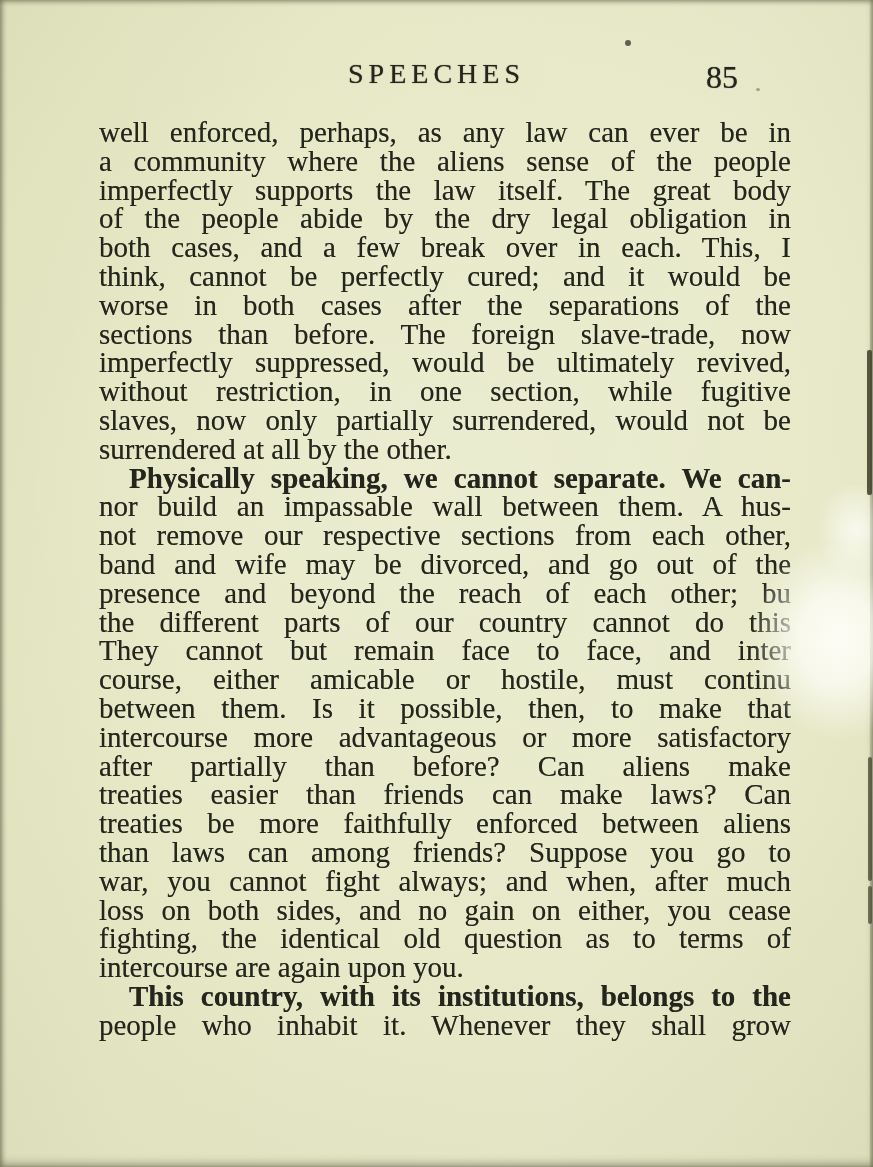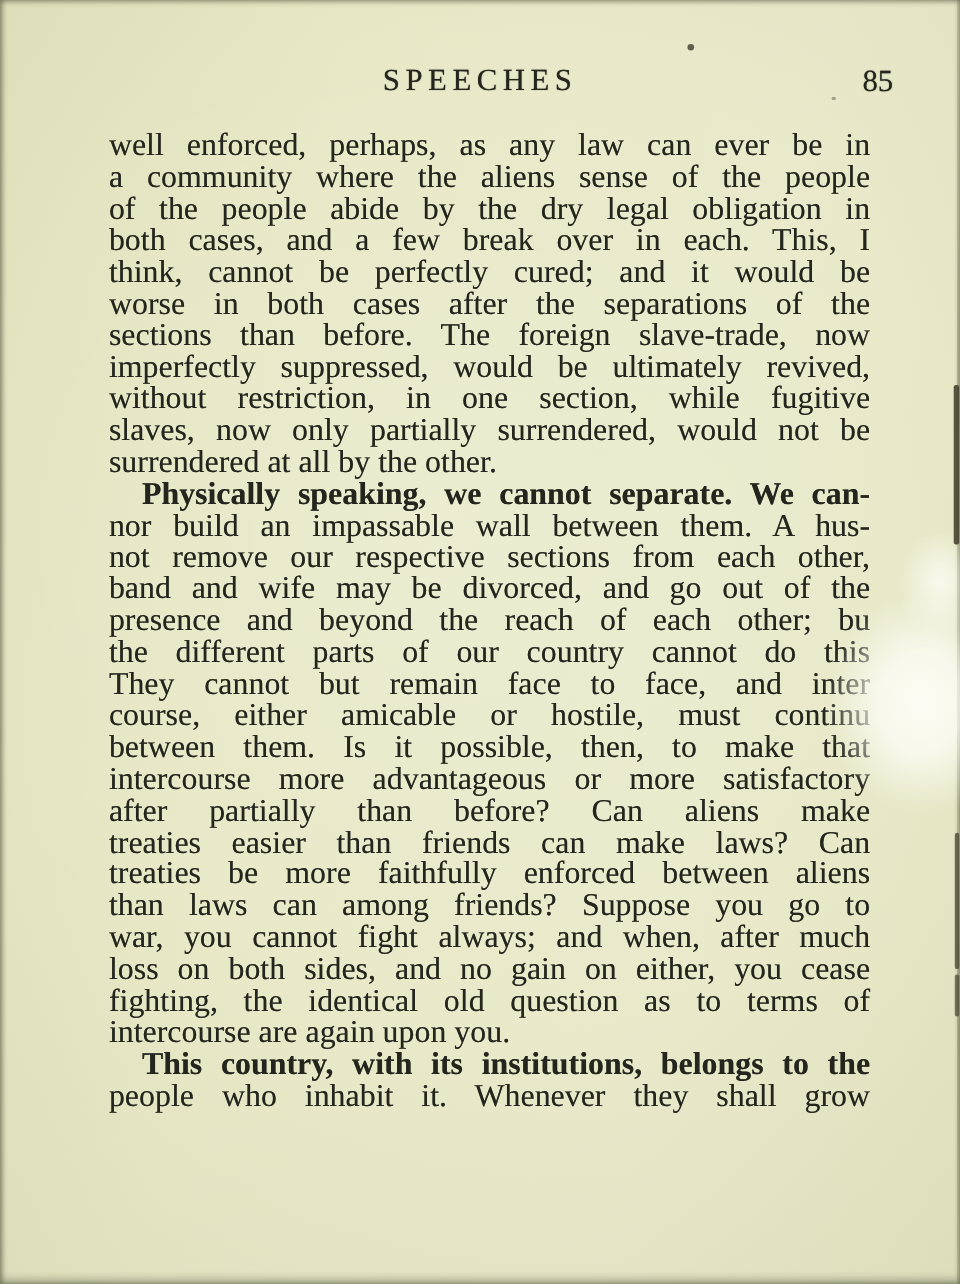--- a/index.html
+++ b/index.html
@@ -21,22 +21,22 @@
       inset 0 -5px 7px rgba(40,40,20,0.25),
       inset -2px 0 3px rgba(60,60,30,0.18);
   }
   .header-row { position: absolute; top: 58px; left: 0; width: 100%; height: 34px; }
   .running-head {
     display: block; text-align: center;
     font-size: 28px; letter-spacing: 5px;
     color: var(--ink); text-shadow: 0 0 1px rgba(30,32,22,0.65);
   }
   .page-number {
-    position: absolute; top: 1px; left: 784px;
-    font-size: 28px; color: var(--ink);
+    position: absolute; top: 1px; left: 706px;
+    font-size: 32px; color: var(--ink);
     text-shadow: 0 0 1px rgba(30,32,22,0.65);
   }
   .text-body {
     position: absolute; top: 118px; left: 99px; width: 692px;
     font-size: 29px; line-height: 28.8px; color: var(--ink);
     text-shadow: 0 0 0.6px rgba(34,36,26,0.55);
     z-index: 1;
   }
   .paragraph { margin: 0; }
   .line { text-align: justify; text-align-last: justify; white-space: nowrap; }
@@ -90,20 +90,21 @@
 
   <div class="header-row">
     <span class="running-head">SPEECHES</span>
     <span class="page-number">85</span>
   </div>
 
   <div class="text-body">
       <div class="paragraph">
         <div class="line">well enforced, perhaps, as any law can ever be in</div>
         <div class="line">a community where the aliens sense of the people</div>
+        <div class="line">imperfectly supports the law itself. The great body</div>
         <div class="line">of the people abide by the dry legal obligation in</div>
         <div class="line">both cases, and a few break over in each. This, I</div>
         <div class="line">think, cannot be perfectly cured; and it would be</div>
         <div class="line">worse in both cases after the separations of the</div>
         <div class="line">sections than before. The foreign slave-trade, now</div>
         <div class="line">imperfectly suppressed, would be ultimately revived,</div>
         <div class="line">without restriction, in one section, while fugitive</div>
         <div class="line">slaves, now only partially surrendered, would not be</div>
         <div class="line flush">surrendered at all by the other.</div>
       </div>

